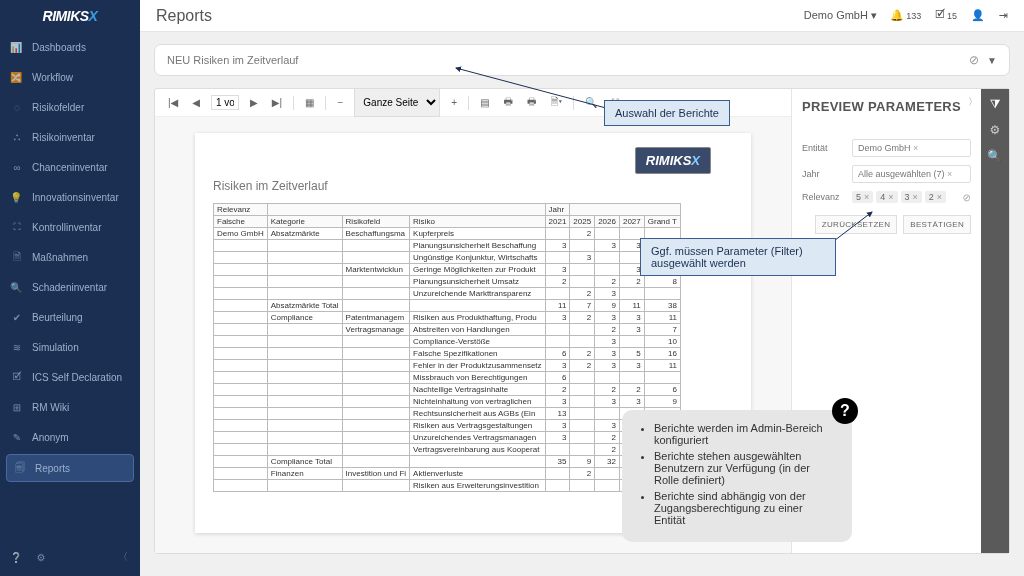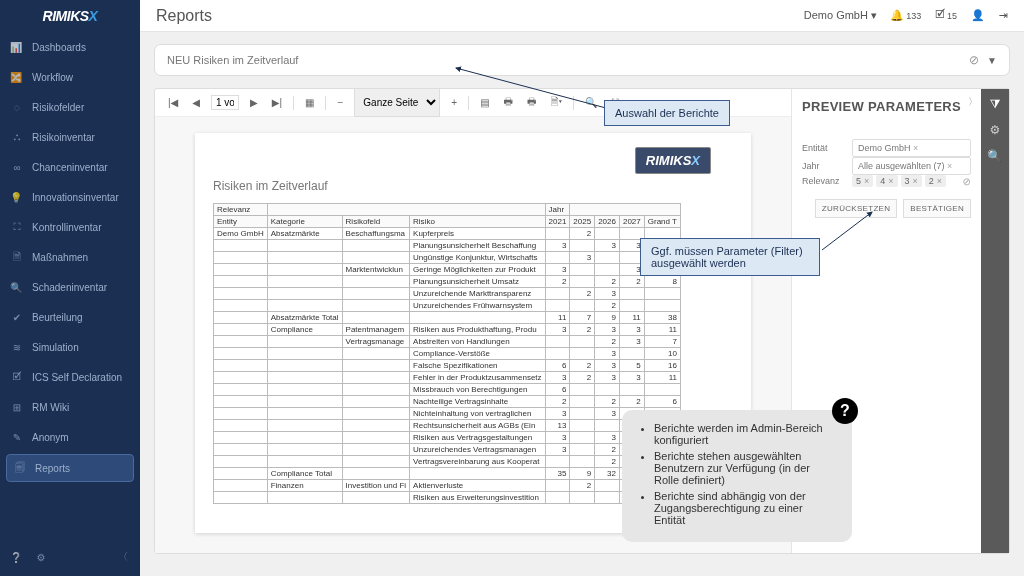--- a/index.html
+++ b/index.html
@@ -34,21 +34,21 @@
 .toolbar input{width:28px;font-size:10px;border:1px solid #ddd;padding:1px 4px;text-align:center}
 .report-page{flex:1;background:#f7f7f7;overflow:auto;padding:16px 40px}
 .paper{background:#fff;box-shadow:0 1px 4px rgba(0,0,0,.15);padding:18px;min-height:400px;position:relative}
 .paper-logo{position:absolute;right:40px;top:14px;background:#3a4a6a;color:#fff;font-weight:bold;font-style:italic;font-size:13px;padding:5px 10px;border-radius:2px;border:1px solid #888}
 .report-title{font-size:12px;color:#777;margin-top:28px;margin-bottom:10px}
 table.rpt{border-collapse:collapse;font-size:8px;color:#333}
 table.rpt th,table.rpt td{border:1px solid #bbb;padding:1px 3px;text-align:left;white-space:nowrap}
 table.rpt th{font-weight:normal;background:#fafafa}
 table.rpt td.num{text-align:right;min-width:24px}
 .param-title{font-size:13px;font-weight:bold;color:#555;margin-bottom:25px;letter-spacing:.3px}
-.param-row{display:flex;align-items:center;gap:6px}
+.param-row{display:flex;align-items:center;margin-bottom:8px;gap:6px}
 .param-label{width:44px;font-size:9px;color:#777}
 .param-val{flex:1;border:1px solid #ddd;border-radius:2px;padding:3px 5px;font-size:9px;color:#777;background:#fff}
 .chip{display:inline-block;background:#eee;border-radius:2px;padding:1px 4px;margin-right:3px;font-size:9px;color:#666}
 .chip .x{margin-left:3px;color:#999}
 .param-btns{display:flex;gap:6px;margin-top:12px;justify-content:flex-end}
 .pbtn{border:1px solid #ddd;background:#fafafa;font-size:8px;padding:4px 6px;color:#666;cursor:pointer;letter-spacing:.3px}
 
 .callout{position:absolute;background:#dde8f5;border:1px solid #3b5c8c;padding:6px 10px;font-size:11px;color:#1a2f52;z-index:50}
 .helpbox{position:absolute;background:#e6e6e6;border-radius:10px;padding:12px 16px;font-size:11px;color:#333;width:230px;z-index:40}
 .helpbox ul{list-style:disc;padding-left:16px}
@@ -181,21 +181,21 @@
           <div class="report-title">Risiken im Zeitverlauf</div>
           <table class="rpt">
             <tbody>
                 <tr>
                   <th>Relevanz</th>
                   <th colspan="3"></th>
                   <th>Jahr</th>
                   <th colspan="5"></th>
                 </tr>
             <tr>
-              <th>Entity</th>
+              <th>Falsche</th>
                   <th>Kategorie</th>
                   <th>Risikofeld</th>
                   <th>Risiko</th>
               <th>2021</th>
                   <th>2025</th>
                   <th>2026</th>
                   <th>2027</th>
                   <th>Grand T</th>
             </tr>
             </tbody>
@@ -261,31 +261,20 @@
                   <td></td>
                   <td>Unzureichende Markttransparenz</td>
                   <td class="num"></td>
                   <td class="num">2</td>
                   <td class="num">3</td>
                   <td class="num"></td>
                   <td class="num"></td>
                 </tr>
                 <tr>
                   <td></td>
-                  <td></td>
-                  <td></td>
-                  <td>Unzureichendes Frühwarnsystem</td>
-                  <td class="num"></td>
-                  <td class="num"></td>
-                  <td class="num">2</td>
-                  <td class="num"></td>
-                  <td class="num"></td>
-                </tr>
-                <tr>
-                  <td></td>
                   <td>Absatzmärkte Total</td>
                   <td></td>
                   <td></td>
                   <td class="num">11</td>
                   <td class="num">7</td>
                   <td class="num">9</td>
                   <td class="num">11</td>
                   <td class="num">38</td>
                 </tr>
                 <tr>
@@ -492,21 +481,21 @@
 <div class="callout" style="left:604px;top:100px">Auswahl der Berichte</div>
 <svg class="arrow" style="left:452px;top:64px" width="160" height="50">
     <defs>
       <marker id="ah1" markerWidth="6" markerHeight="6" refX="5" refY="3" orient="auto">
         <path d="M0,0 L6,3 L0,6 Z" fill="#1a2f52"></path>
       </marker>
     </defs>
     <line x1="154" y1="44" x2="4" y2="4" stroke="#1a2f52" stroke-width="1" marker-end="url(#ah1)"></line>
   </svg>
 
-<div class="callout" style="left:640px;top:238px;width:180px">Ggf. müssen Parameter (Filter) ausgewählt werden</div>
+<div class="callout" style="left:640px;top:238px;width:196px">Ggf. müssen Parameter (Filter) ausgewählt werden</div>
 <svg class="arrow" style="left:818px;top:208px" width="60" height="46">
     <defs>
       <marker id="ah2" markerWidth="6" markerHeight="6" refX="5" refY="3" orient="auto">
         <path d="M0,0 L6,3 L0,6 Z" fill="#1a2f52"></path>
       </marker>
     </defs>
     <line x1="4" y1="42" x2="54" y2="4" stroke="#1a2f52" stroke-width="1" marker-end="url(#ah2)"></line>
   </svg>
 
 <div class="helpbox" style="left:622px;top:410px">

